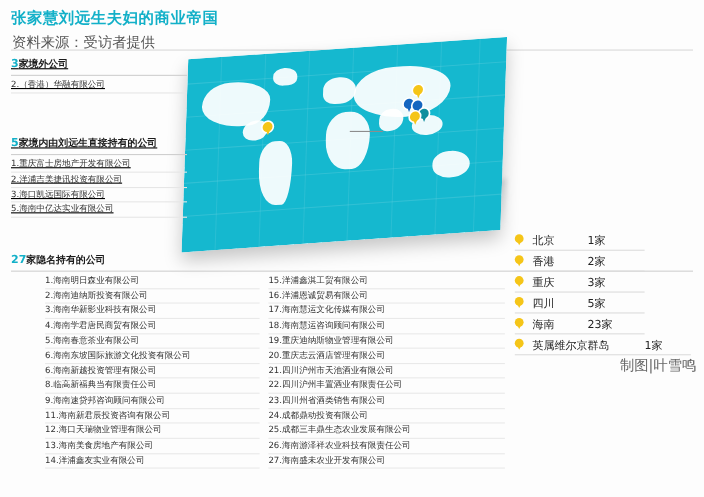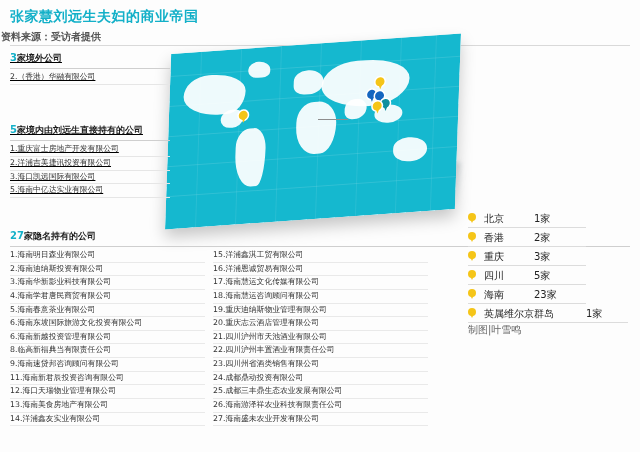--- a/index.html
+++ b/index.html
@@ -26,25 +26,24 @@
     position: absolute;
     left: 10px;
     top: 8px;
     font-size: 14px;
     font-weight: bold;
     color: #13b0c8;
     letter-spacing: 0.5px;
   }
   .subtitle {
     position: absolute;
-    left: 1px;
+    left: 11px;
     top: 30px;
-    font-size: 10px;
+    font-size: 13px;
     color: #555;
-    font-weight: bold;
   }
   .header-rule {
     position: absolute;
     left: 10px;
     top: 45px;
     width: 620px;
     height: 1px;
     background: #d9d9d9;
   }
 
@@ -98,20 +97,21 @@
     margin: 3px 0 2px 0;
     width: 620px;
   }
   .cols {
     position: relative;
     width: 620px;
   }
   .col {
     position: absolute;
     top: 0;
+    margin-left: 31px;
   }
   .col ul {
     list-style: none;
     margin: 0;
     padding: 0;
   }
   .col li {
     font-size: 7.8px;
     color: #333;
     line-height: 1.62;
@@ -274,23 +274,24 @@
     bottom: 1px;
     width: 118px;
     height: 1px;
     background: #dcdcdc;
   }
   .legend-row.wide .ul { width: 160px; }
   .credit {
     position: absolute;
     left: 468px;
     top: 323px;
-    font-size: 10px;
+    font-size: 13px;
     color: #666;
     width: 165px;
+    text-align: right;
   }
 </style>
 </head>
 <body>
 
 <div class="page">
 
   <div class="title">张家慧刘远生夫妇的商业帝国</div>
   <div class="subtitle">资料来源：受访者提供</div>
   <div class="header-rule"></div>

